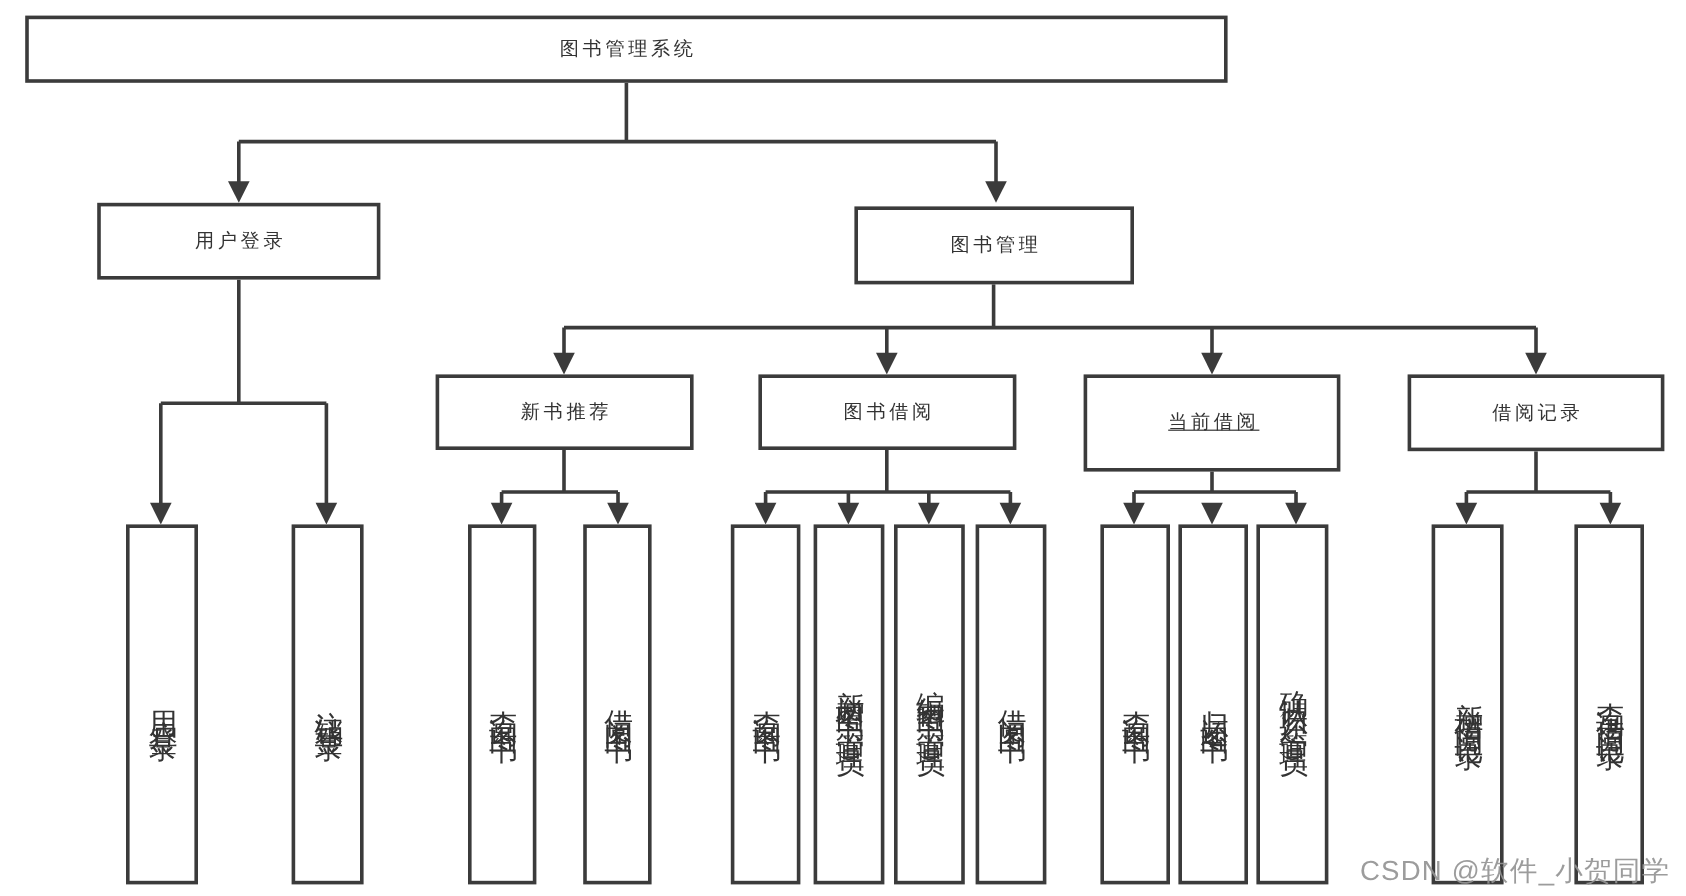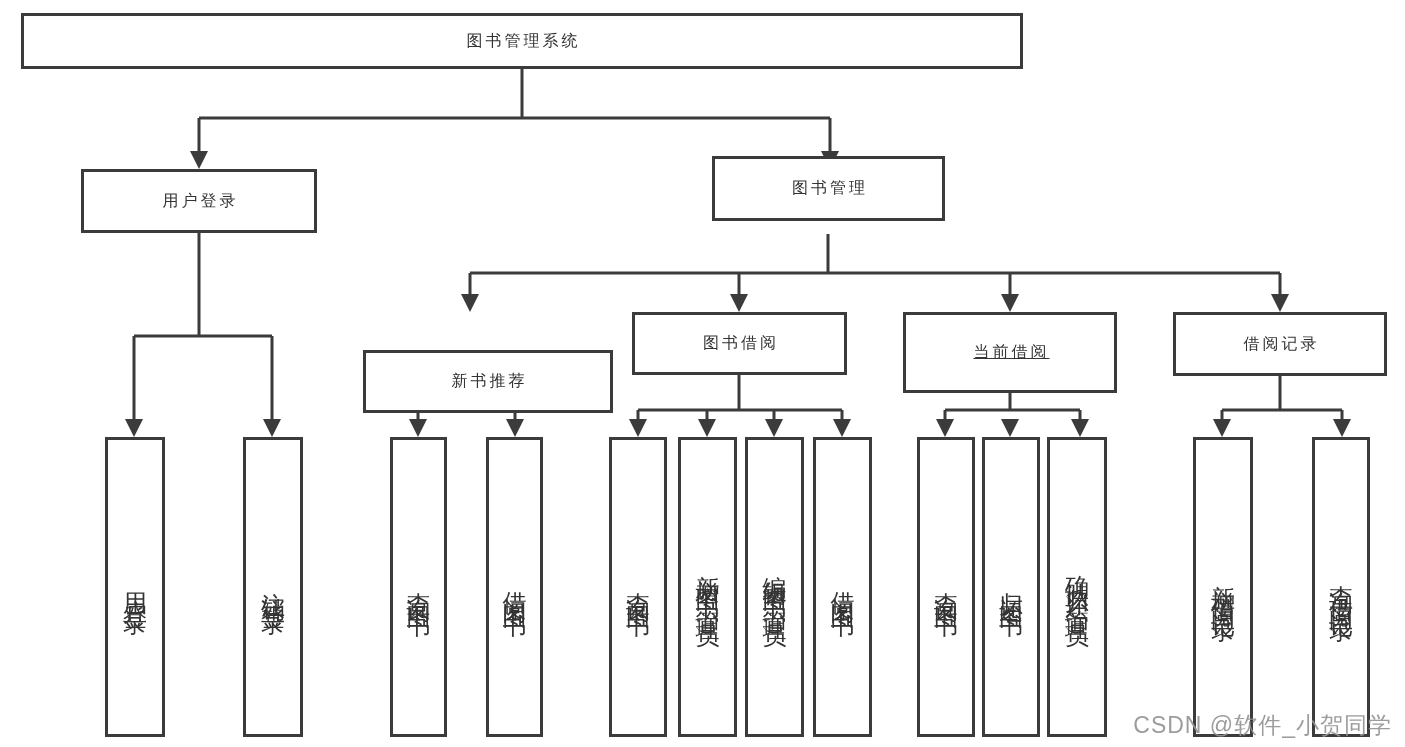--- a/index.html
+++ b/index.html
@@ -25,23 +25,23 @@
   }
   .box.v span{
     writing-mode:vertical-rl;
     font-size:24px;letter-spacing:7px;
     color:#333333;white-space:nowrap;
   }
   
   .b-root{left:21px;top:13px;width:1002px;height:56px;}
   
   .b-login{left:81px;top:169px;width:236px;height:64px;}
-  .b-mgmt{left:712px;top:156px;width:233px;height:65px;}
+  .b-mgmt{left:712px;top:172px;width:233px;height:65px;}
   
-  .b-newrec{left:363px;top:312px;width:250px;height:63px;margin-top:38px;}
+  .b-newrec{left:363px;top:312px;width:215px;height:63px;}
   .b-borrow{left:632px;top:312px;width:215px;height:63px;}
   .b-current{left:903px;top:312px;width:214px;height:81px;text-decoration:underline;}
   .b-record{left:1173px;top:312px;width:214px;height:64px;font-family:Liberation Mono, monospace;}
   
   .leaf{top:437px;height:300px;}
   .b-u1{left:105px;width:60px;}
   .b-u2{left:243px;width:60px;}
   .b-n1{left:390px;width:57px;}
   .b-n2{left:486px;width:57px;}
   .b-b1{left:609px;width:58px;}

